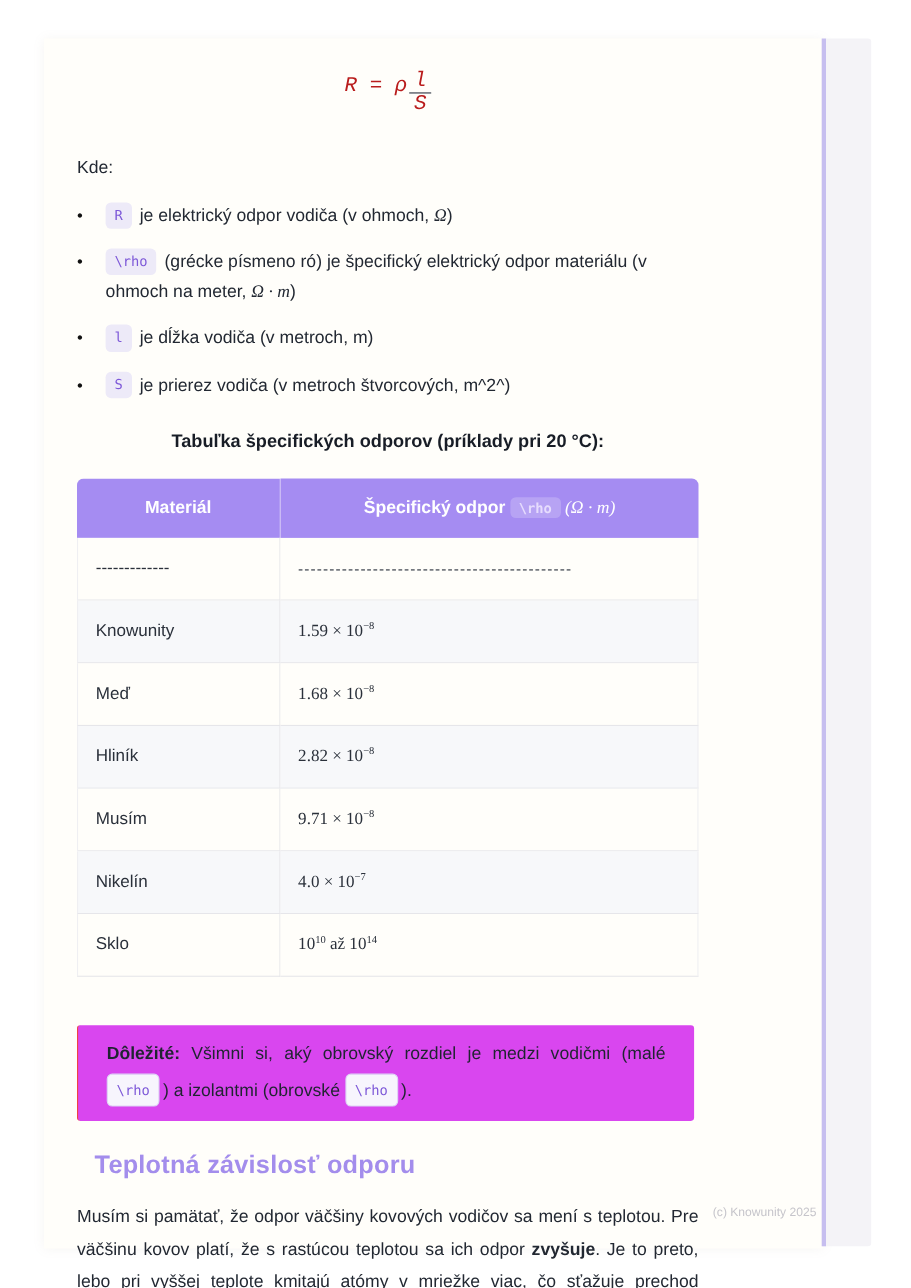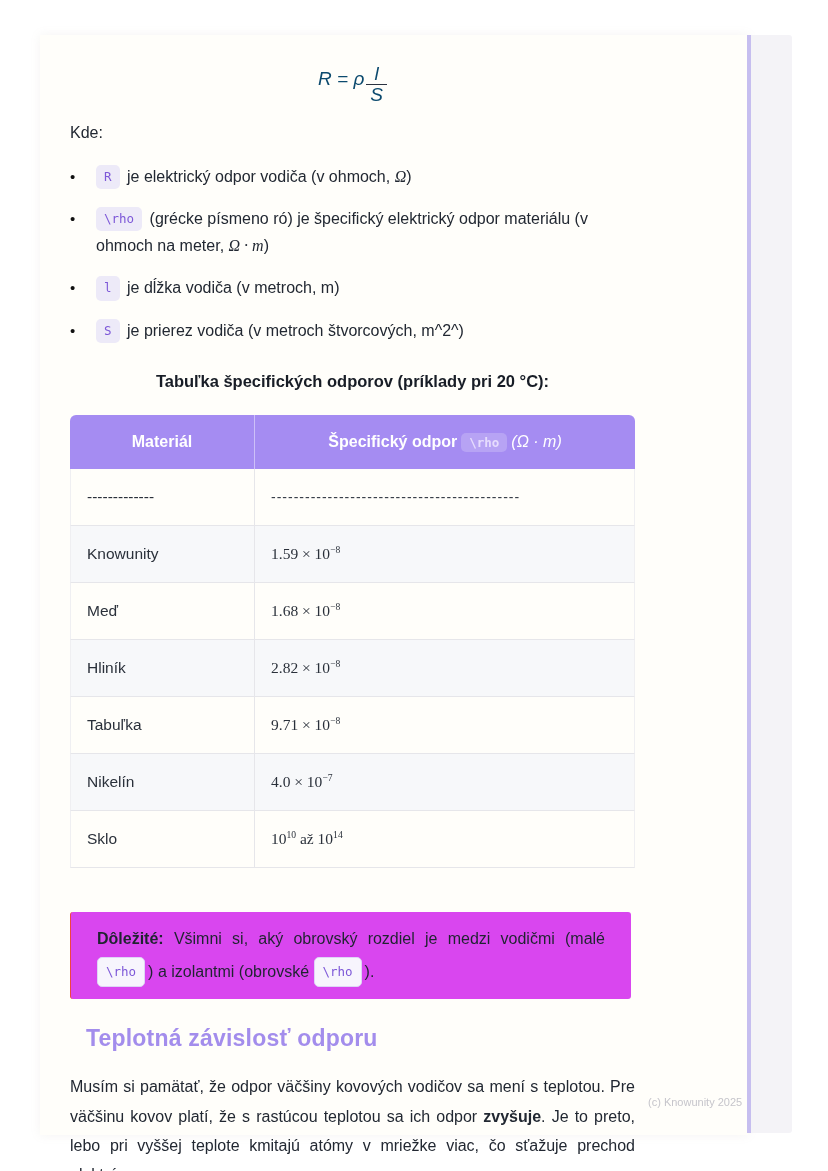--- a/index.html
+++ b/index.html
@@ -18,22 +18,22 @@
     position:absolute;left:751px;top:35px;width:41px;height:1098px;
     background:#f4f3f7;border-radius:0 3px 3px 0;
   }
   .gutter-line{
     position:absolute;left:747px;top:35px;width:4px;height:1098px;
     background:#c6beef;
   }
   .content{padding:23px 113px 0 30px;}
   
   .formula{
-    text-align:center;font-family:Liberation Sans, sans-serif;font-style:italic;
-    font-size:19px;color:#0c4a6e;margin:6px 0 16px 0;
+    text-align:center;font-family:Liberation Mono, monospace;font-style:italic;
+    font-size:19px;color:#b91c1c;margin:6px 0 36px 0;
   }
   .frac{display:inline-block;vertical-align:-0.85em;text-align:center;line-height:1.05;margin-left:2px;}
   .frac .num{display:block;padding:0 4px;}
   .frac .den{display:block;border-top:1.4px solid #2b3240;padding:0 4px;}
   
   .kde{margin:0 0 18px 0;line-height:1.5;}
   ul.deflist{list-style:none;margin:0 0 28px 0;padding:0;}
   ul.deflist li{display:flex;margin:0 0 15px 0;line-height:1.7;}
   ul.deflist .marker{width:26px;flex:0 0 26px;font-size:15px;color:#111;padding-top:1px;}
   .chip{
@@ -52,21 +52,21 @@
     background:#a58cf2;color:#ffffff;text-align:center;font-size:16px;font-weight:bold;
     padding:18px 16px;
   }
   table.res-table th:first-child{width:152px;border-radius:6px 0 0 0;border-right:1px solid rgba(255,255,255,0.45);}
   table.res-table th:last-child{border-radius:0 6px 0 0;}
   .hdr-chip{
     background:rgba(255,255,255,0.20);color:#e6dcfd;
     font-family:"DejaVu Sans Mono", monospace;font-size:12.5px;
     padding:2px 8px;border-radius:5px;margin:0 4px;
   }
-  .hdr-unit{font-family:Liberation Sans, sans-serif;font-style:italic;font-weight:normal;}
+  .hdr-unit{font-family:Liberation Serif, serif;font-style:italic;font-weight:normal;}
   table.res-table td{
     border-bottom:1px solid #e6e6ea;padding:19px 16px;background:#fffefa;
     font-size:15.5px;color:#2a303a;
   }
   table.res-table td:first-child{border-right:1px solid #e6e6ea;border-left:1px solid #efeff2;}
   table.res-table td:last-child{border-right:1px solid #efeff2;}
   table.res-table tr.striped td{background:#f7f8fa;}
   td.val{font-family:"Liberation Serif", serif;font-size:16px;}
   td.val.plain{font-family:"Liberation Sans", sans-serif;font-size:14px;letter-spacing:1px;color:#3a404a;}
   td.val sup{font-size:0.62em;vertical-align:super;line-height:0;}
@@ -140,21 +140,21 @@
           </tr>
           <tr>
             <td>Meď</td>
             <td class="val"><span>1.68 × 10</span><sup>−8</sup></td>
           </tr>
           <tr class="striped">
             <td>Hliník</td>
             <td class="val"><span>2.82 × 10</span><sup>−8</sup></td>
           </tr>
           <tr>
-            <td>Tabuľka</td>
+            <td>Musím</td>
             <td class="val"><span>9.71 × 10</span><sup>−8</sup></td>
           </tr>
           <tr class="striped">
             <td>Nikelín</td>
             <td class="val"><span>4.0 × 10</span><sup>−7</sup></td>
           </tr>
           <tr>
             <td>Sklo</td>
             <td class="val"><span>10</span><sup>10</sup><span> až 10</span><sup>14</sup></td>
           </tr>

